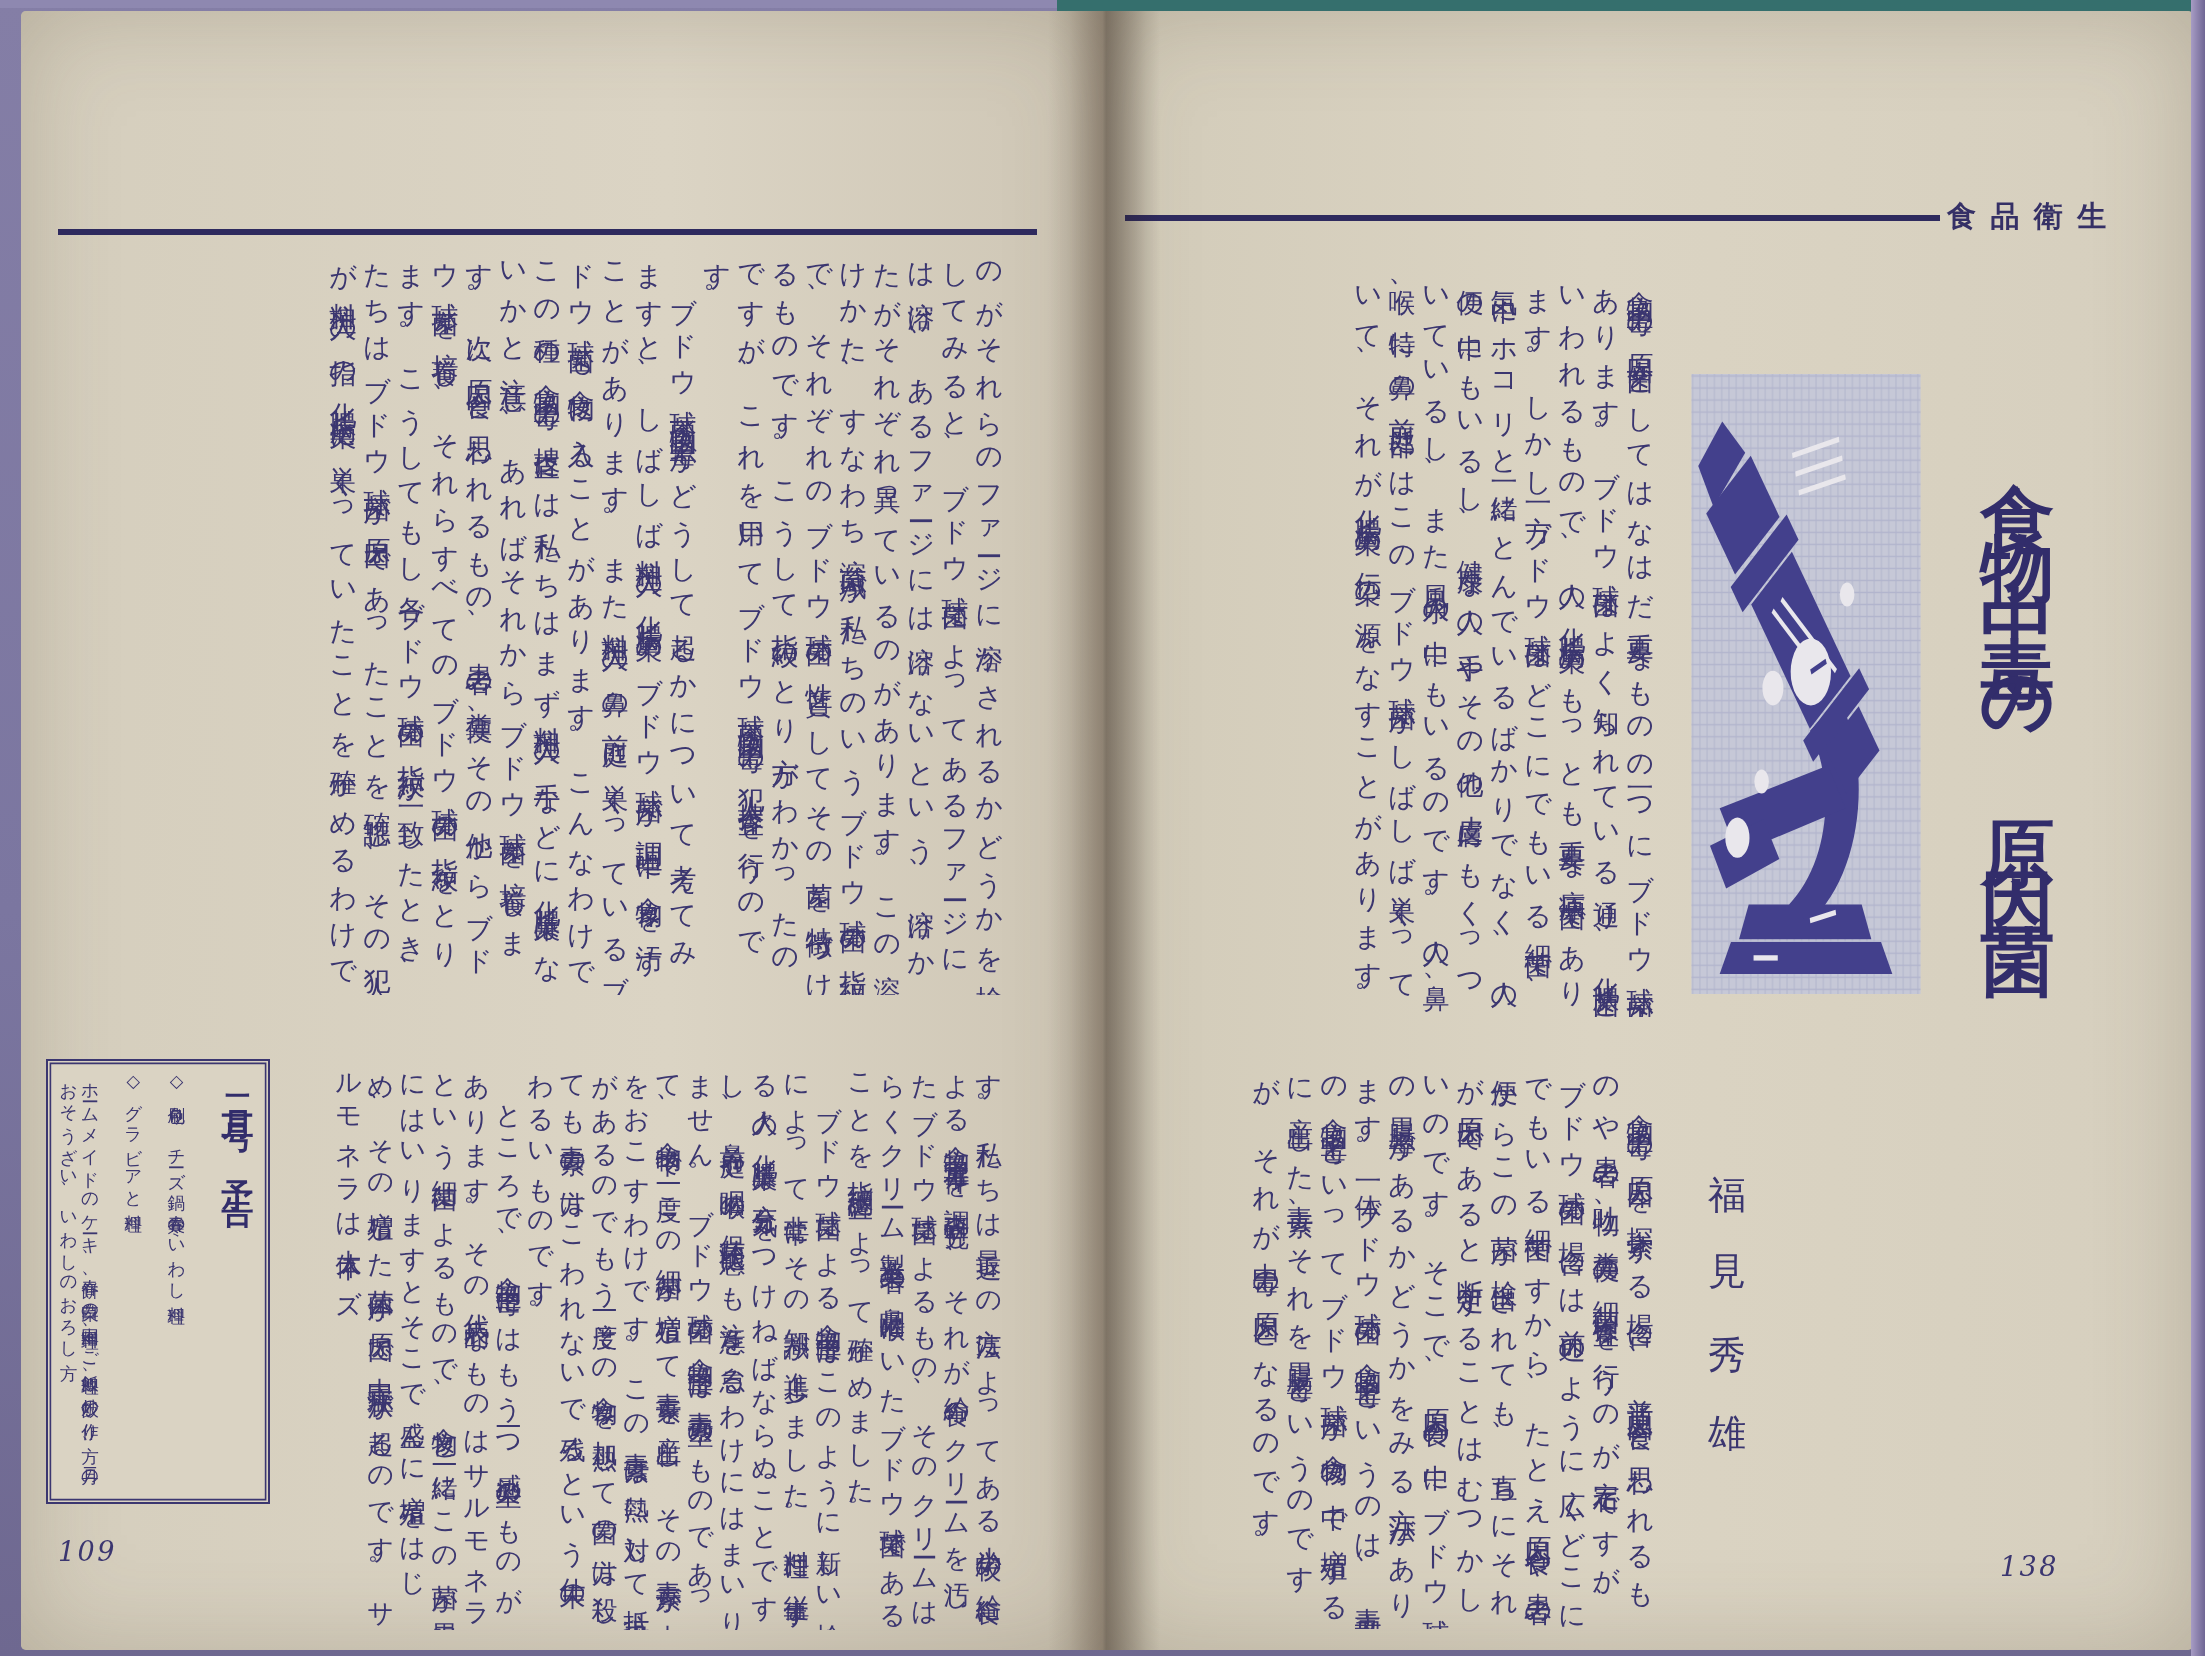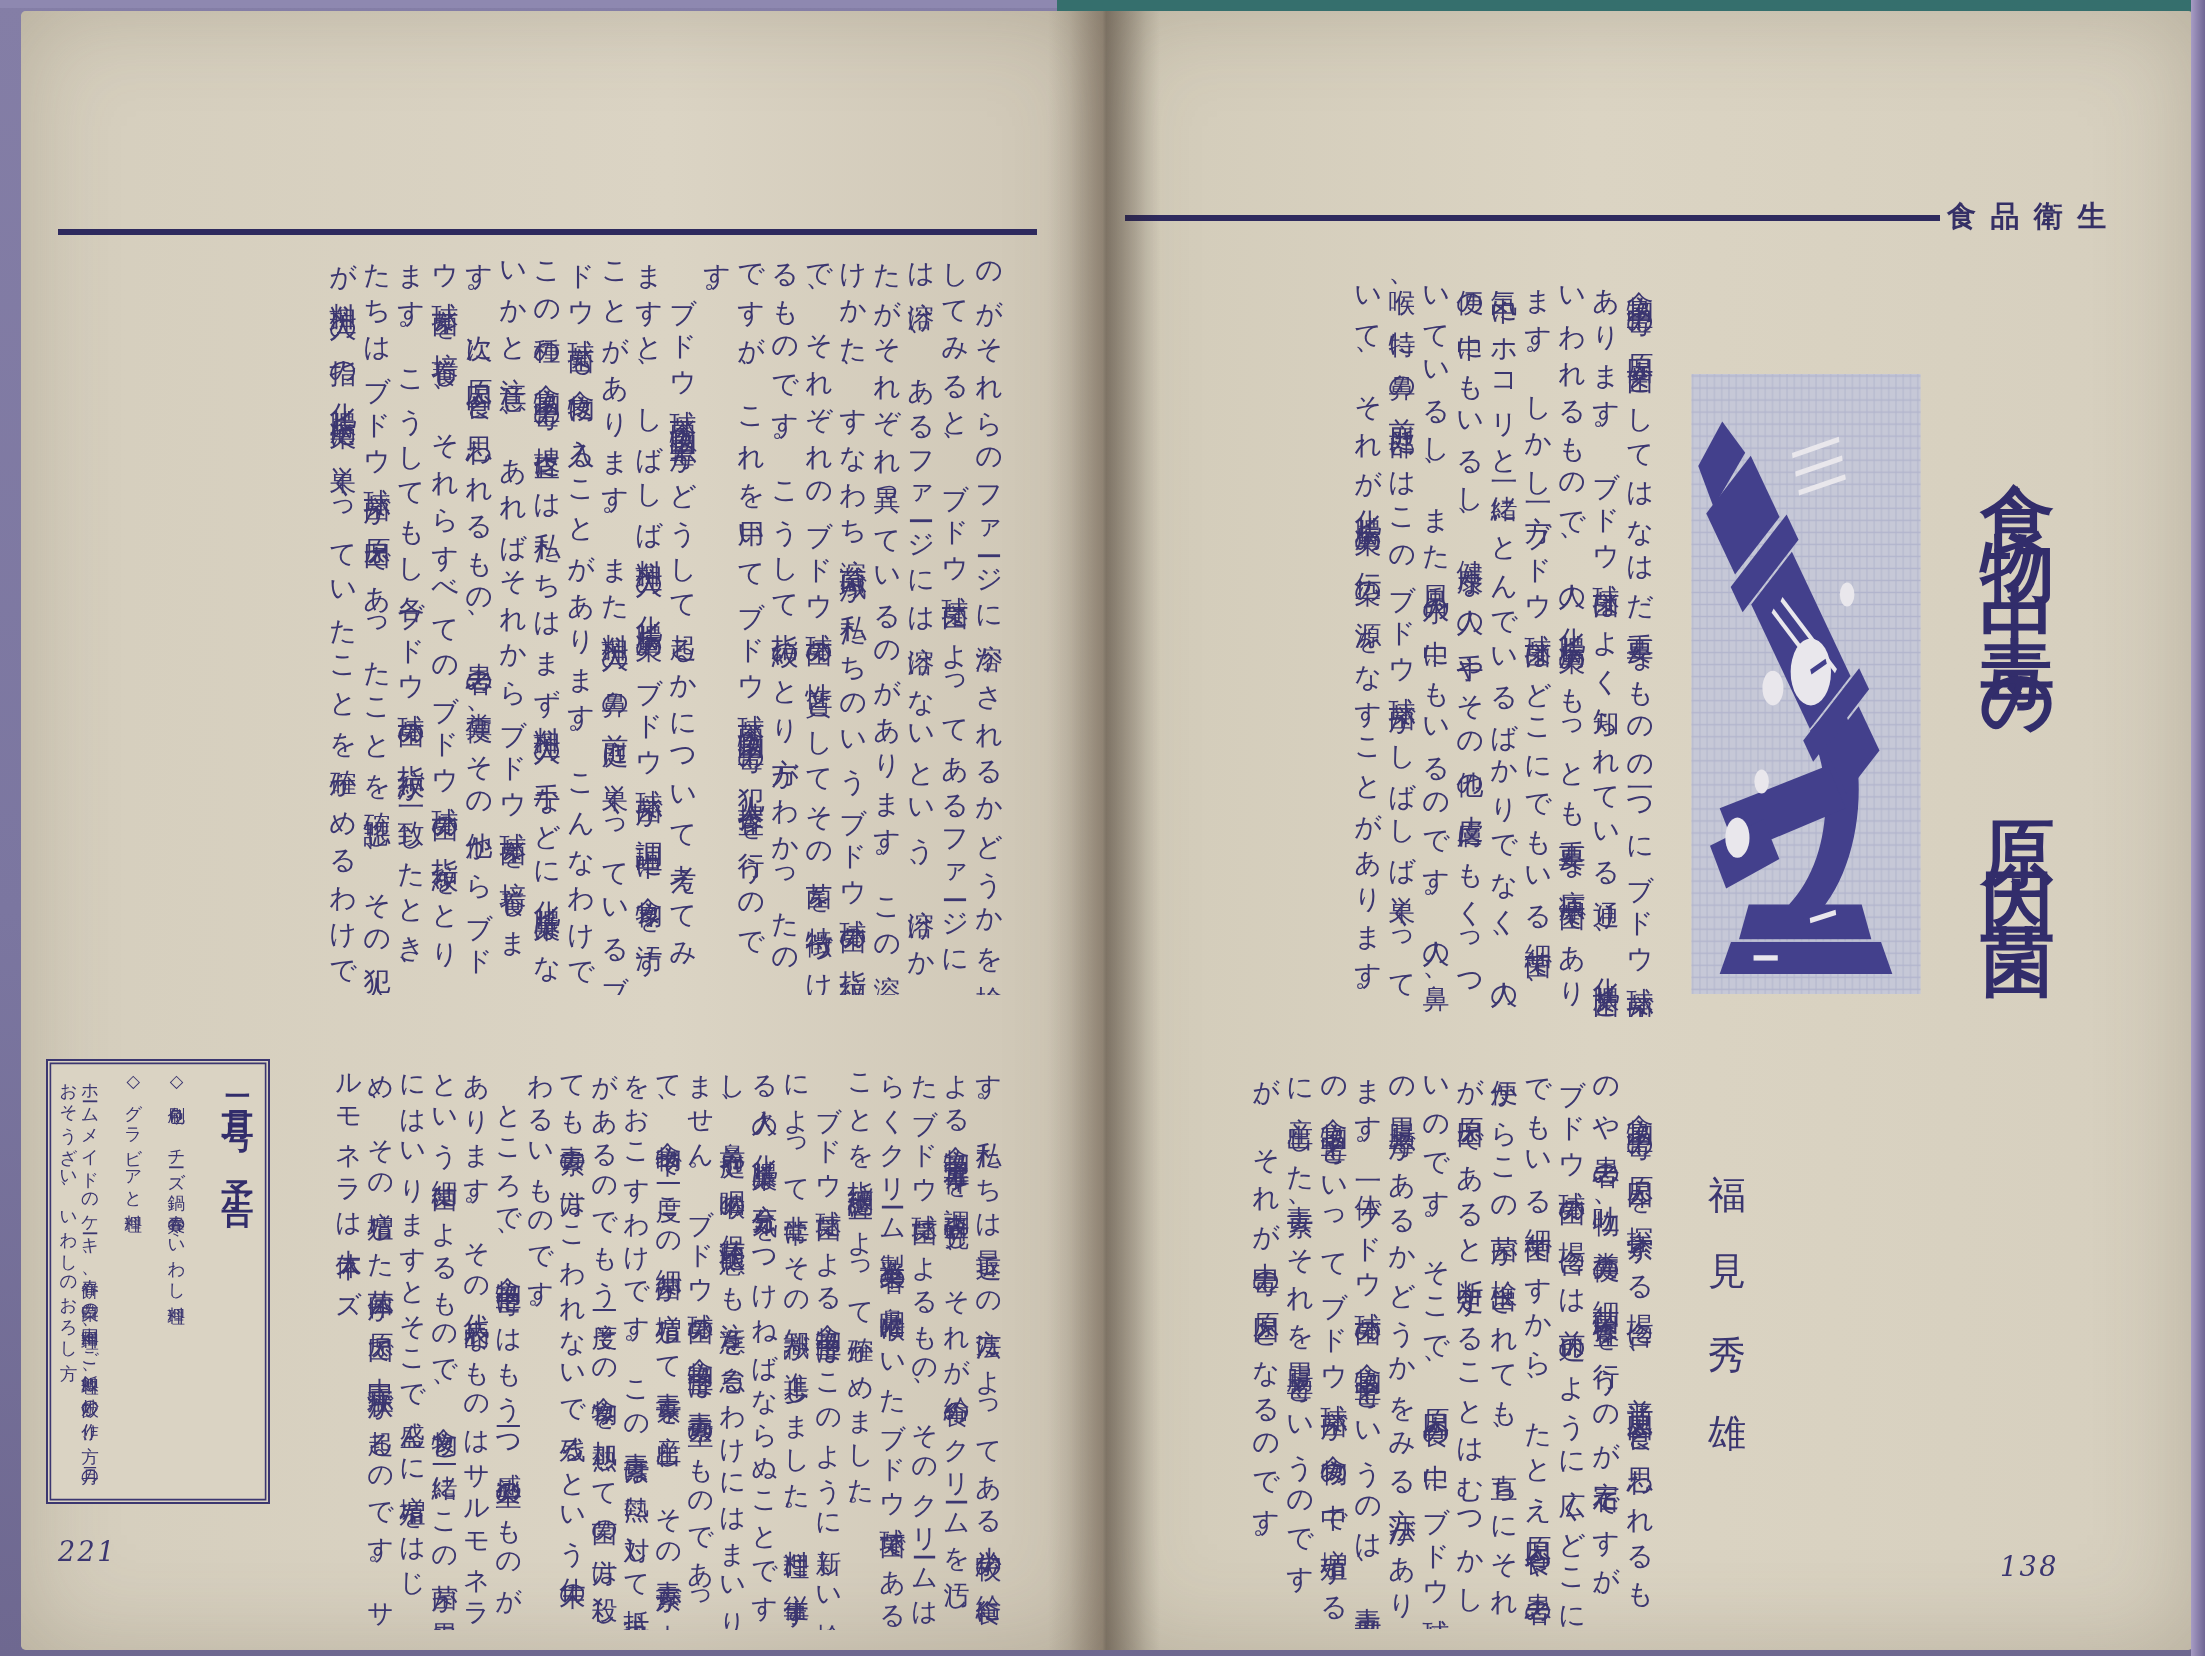--- a/index.html
+++ b/index.html
@@ -124,19 +124,19 @@
       <span>◇グラビアと料理</span><br>
       <span>ホームメイドのケーキ、春餅、白菜の中国料理、ご飯料理、炒飯の作り方、二月のおそうざい、いわしのおろし方</span><br>
       <br>
       <br>
       <br>
       <br>
       
     </div>
   </div>
 
-  <div class="pgnum" id="pg-l">221</div>
+  <div class="pgnum" id="pg-l">109</div>
   <div class="pgnum" id="pg-r">138</div>
 
   <div class="gutter"></div>
   <div class="bookedge"></div>
 </div>
 
 
 </body></html>

